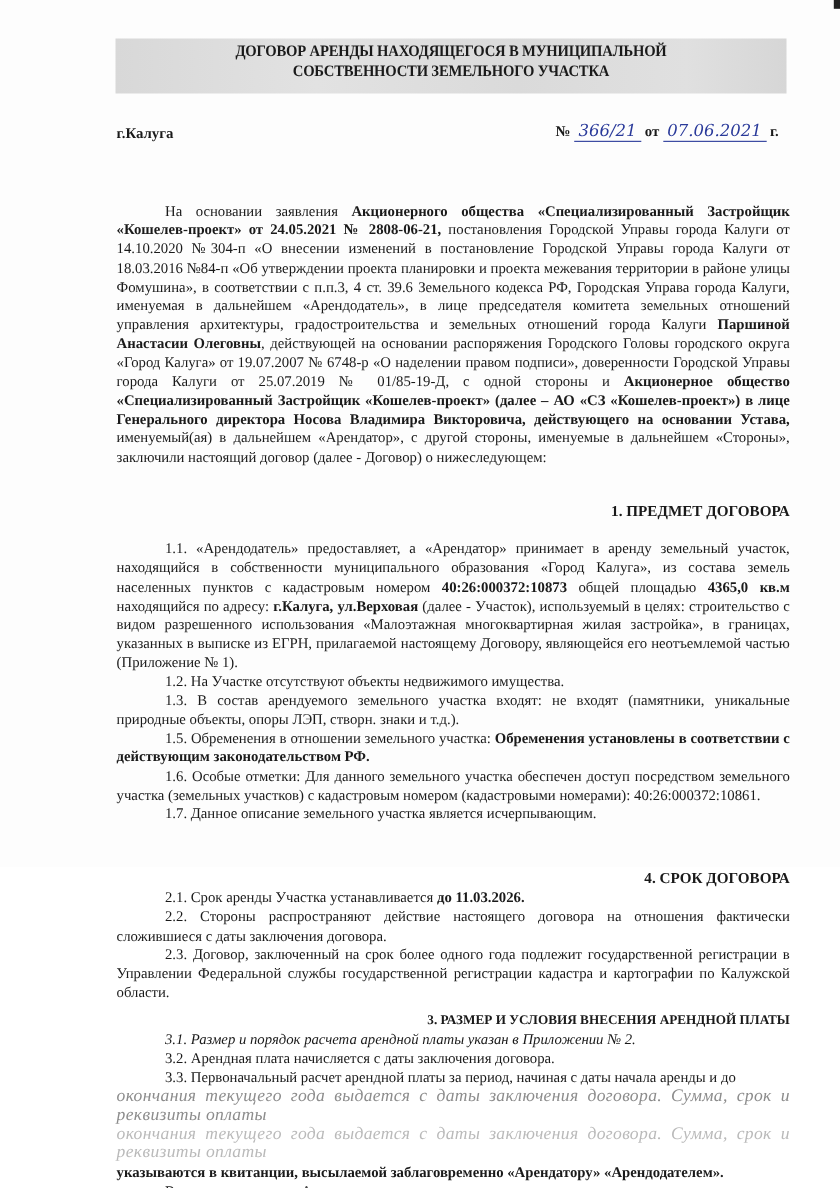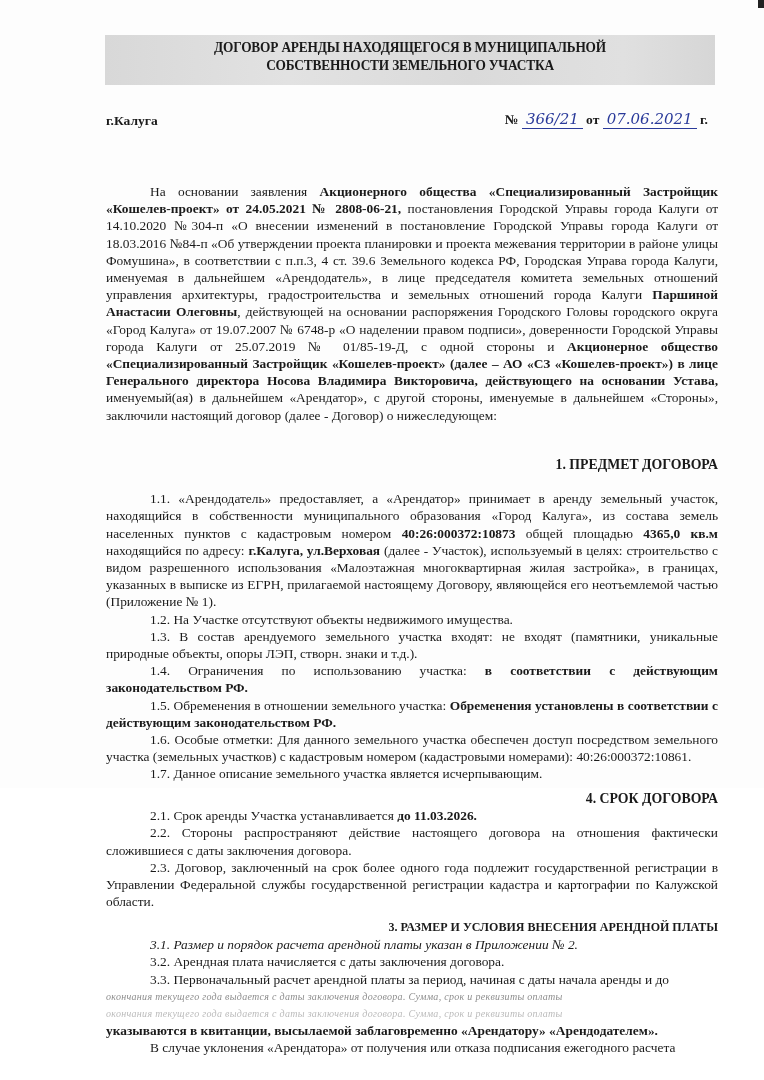--- a/index.html
+++ b/index.html
@@ -14,21 +14,21 @@
   .city { position: absolute; left: 106px; top: 113px; font-weight: bold; font-size: 13.5px; }
   .number-line { position: absolute; left: 505px; top: 110px; font-weight: bold; font-size: 13.5px; white-space: nowrap; }
   .hand { font-family: "DejaVu Serif", serif; font-style: italic; font-weight: normal; color: #2a3a9a;
           border-bottom: 1px solid #2a3a9a; padding: 0 4px; font-size: 15px; margin-top: 13px; }
   .body { position: absolute; left: 106px; width: 612px; font-size: 13.4px; line-height: 17.2px; text-align: justify; }
   .p { margin: 0; text-indent: 44px; }
   .p.ni { text-indent: 0; font-weight: bold; }
   .b { font-weight: bold; }
   .i { font-style: italic; }
   .h { font-weight: bold; text-align: right; font-size: 13.8px; margin: 0; }
-  .garbled { color: #666; font-style: italic; font-size: 10px; letter-spacing: 0.3px; text-indent: 0; opacity: 0.75; }
+  .garbled { color: #666; font-style: italic; font-size: 16px; letter-spacing: 0.3px; text-indent: 0; opacity: 0.75; }
 </style>
 </head>
 <body>
 
 <div class="page">
   <div class="corner-mark"></div>
 
   <div class="title-band"></div>
   <div class="title">
     <div>ДОГОВОР АРЕНДЫ НАХОДЯЩЕГОСЯ В МУНИЦИПАЛЬНОЙ</div>
@@ -47,21 +47,20 @@
   <div class="body" style="top:183px;">
     <p class="p"><span>На основании заявления </span><span class="b">Акционерного общества «Специализированный Застройщик «Кошелев-проект» от 24.05.2021 № 2808-06-21,</span><span> постановления Городской Управы города Калуги от 14.10.2020 №304-п «О внесении изменений в постановление Городской Управы города Калуги от 18.03.2016 №84-п «Об утверждении проекта планировки и проекта межевания территории в районе улицы Фомушина», в соответствии с п.п.3, 4 ст. 39.6  Земельного кодекса РФ, Городская Управа города Калуги, именуемая в дальнейшем «Арендодатель», в лице председателя комитета земельных отношений управления архитектуры, градостроительства и земельных отношений города Калуги </span><span class="b">Паршиной Анастасии Олеговны</span><span>, действующей на основании распоряжения Городского Головы городского округа «Город Калуга» от 19.07.2007 № 6748-р «О наделении правом подписи», доверенности Городской Управы города Калуги от 25.07.2019 № 01/85-19-Д, с одной стороны и </span><span class="b">Акционерное общество «Специализированный Застройщик «Кошелев-проект» (далее – АО «СЗ «Кошелев-проект») в лице Генерального директора Носова Владимира Викторовича, действующего на основании Устава,</span><span> именуемый(ая) в дальнейшем «Арендатор», с другой стороны, именуемые в дальнейшем «Стороны», заключили настоящий договор (далее - Договор) о нижеследующем:</span></p>
   </div>
 
   <div class="body" style="top:456px;">
     <p class="h">1. ПРЕДМЕТ ДОГОВОРА</p>
     <div style="height:17px;"></div>
     <p class="p"><span>1.1. «Арендодатель» предоставляет, а «Арендатор» принимает в аренду земельный участок, находящийся в собственности муниципального образования «Город Калуга», из состава земель населенных пунктов с кадастровым номером </span><span class="b">40:26:000372:10873</span><span> общей площадью </span><span class="b">4365,0 кв.м</span><span> находящийся по адресу: </span><span class="b">г.Калуга, ул.Верховая</span><span> (далее - Участок), используемый в целях: строительство с видом разрешенного использования «Малоэтажная многоквартирная жилая застройка», в границах, указанных в выписке из ЕГРН, прилагаемой настоящему Договору, являющейся его неотъемлемой частью (Приложение  № 1).</span></p>
     <p class="p">1.2. На Участке  отсутствуют объекты недвижимого имущества.</p>
     <p class="p">1.3. В состав арендуемого земельного участка  входят: не входят (памятники, уникальные природные объекты, опоры ЛЭП, створн. знаки и т.д.).</p>
-    <p class="p"><span>1.4. Ограничения по использованию участка: </span><span class="b">в соответствии с действующим законодательством РФ.</span></p>
     <p class="p"><span>1.5. Обременения в отношении земельного участка: </span><span class="b">Обременения установлены  в соответствии с действующим законодательством РФ.</span></p>
     <p class="p">1.6. Особые отметки: Для данного земельного участка обеспечен доступ посредством земельного участка (земельных участков) с кадастровым номером (кадастровыми номерами): 40:26:000372:10861.</p>
     <p class="p">1.7. Данное описание земельного участка является исчерпывающим.</p>
   </div>
 
   <div class="body" style="top:790px;">
     <p class="h">4. СРОК ДОГОВОРА</p>
     <p class="p"><span>2.1. Срок аренды Участка устанавливается </span><span class="b">до 11.03.2026.</span></p>
     <p class="p">2.2. Стороны распространяют действие настоящего договора на отношения фактически сложившиеся с даты заключения договора.</p>
     <p class="p">2.3. Договор, заключенный на срок более одного года подлежит государственной регистрации в Управлении Федеральной службы государственной регистрации кадастра и картографии по Калужской области.</p>

